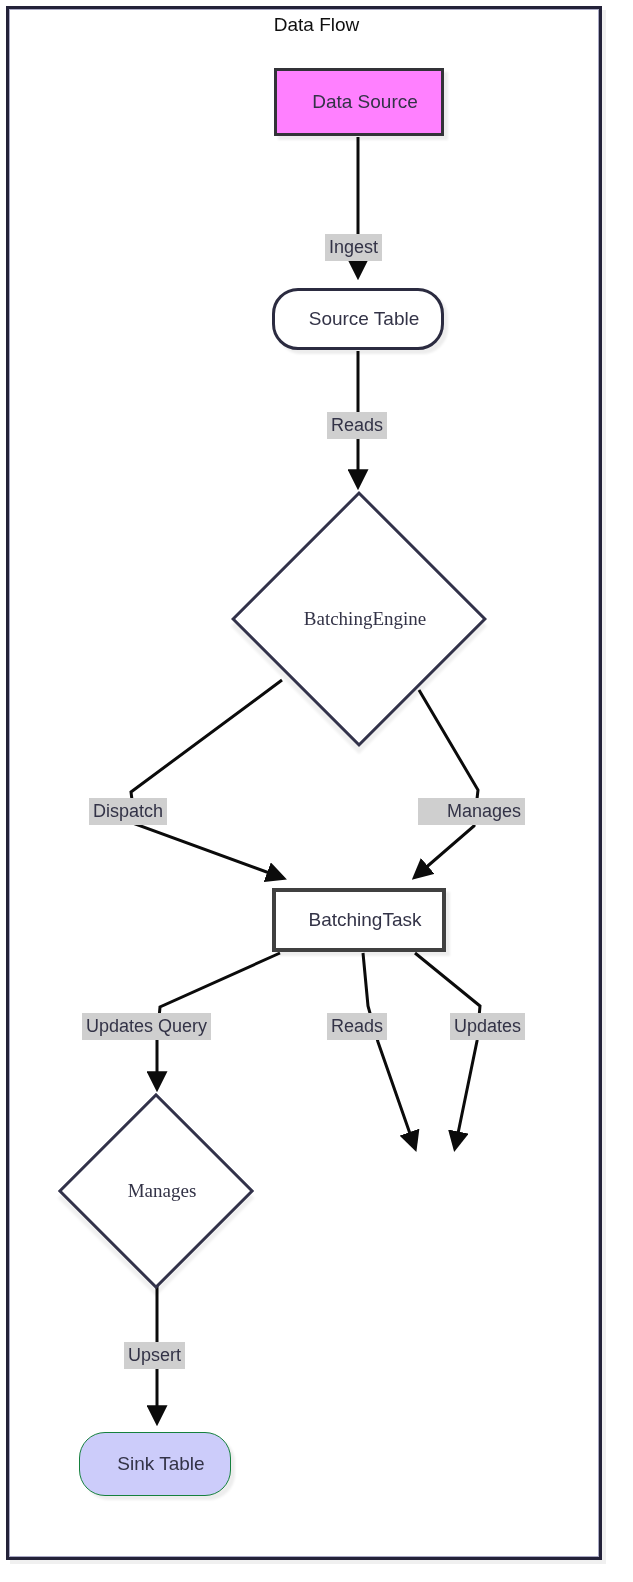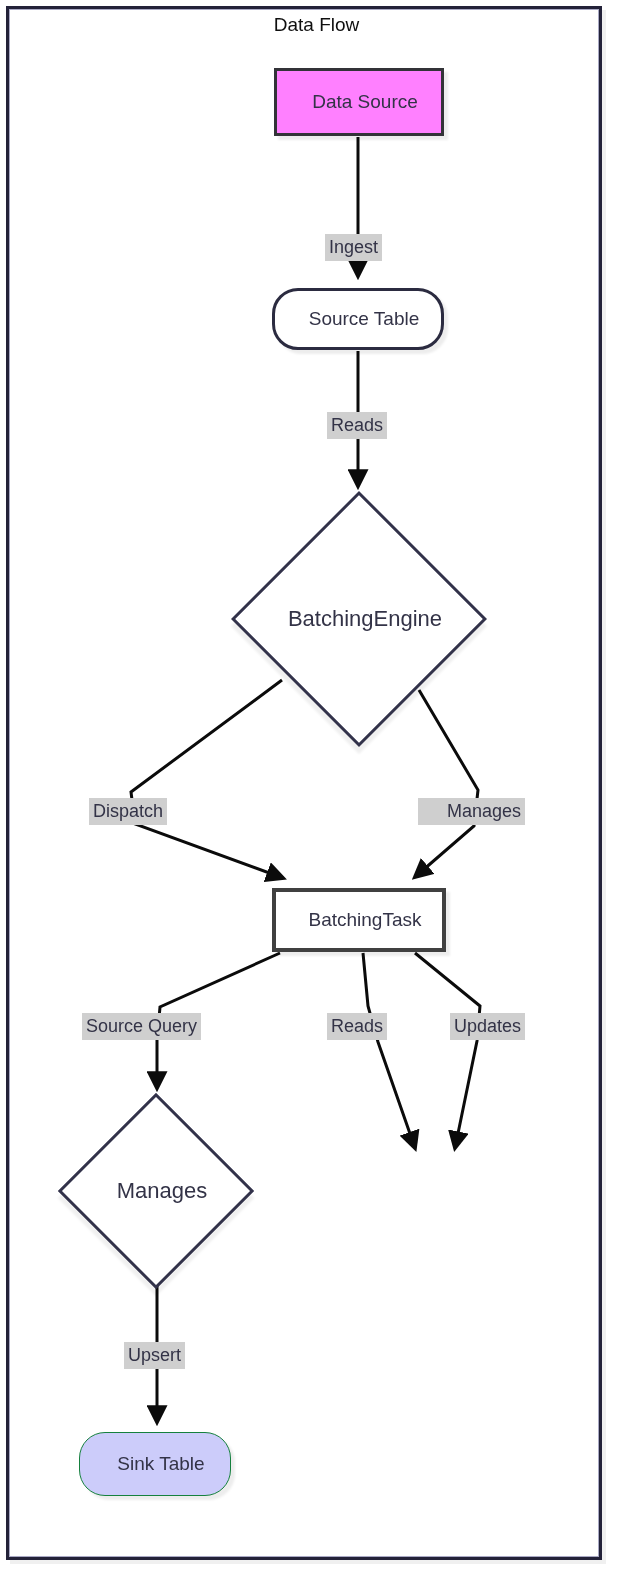--- a/index.html
+++ b/index.html
@@ -98,22 +98,23 @@
     left: 50%;
     top: 50%;
     background: #ffffff;
     border: 3px solid #32324a;
     transform: translate(-50%, -50%) rotate(45deg);
     filter: drop-shadow(5px 5px 1px rgba(0,0,0,0.06));
   }
   .node-diamond .dia-label {
     position: relative;
     z-index: 2;
-    font-size: 22px;
+    font-size: 19px;
     color: #333347;
+    font-family: Liberation Serif, serif;
   }
   
   .edge-label {
     position: absolute;
     background: #cfcfcf;
     color: #333347;
     font-size: 18px;
     font-family: "Liberation Sans", sans-serif;
     padding: 2px 4px;
     white-space: nowrap;
@@ -180,18 +181,18 @@
 
 
   <div class="node node-sink" style="left:79px; top:1432px; width:152px; height:64px;">
     <span>Sink Table</span>
   </div>
 
   <div class="edge-label" style="left:325px; top:204px;margin-top:30px;">Ingest</div>
   <div class="edge-label" style="left:327px; top:412px;">Reads</div>
   <div class="edge-label" style="left:89px; top:798px;">Dispatch</div>
   <div class="edge-label" style="left:418px; top:798px;padding-left:29px;">Manages</div>
-  <div class="edge-label" style="left:82px; top:1013px;">Source Query</div>
+  <div class="edge-label" style="left:82px; top:1013px;">Updates Query</div>
   <div class="edge-label" style="left:327px; top:1013px;">Reads</div>
   <div class="edge-label" style="left:450px; top:1013px;">Updates</div>
   <div class="edge-label" style="left:124px; top:1342px;">Upsert</div>
 
 </div>
 
 </body></html>

